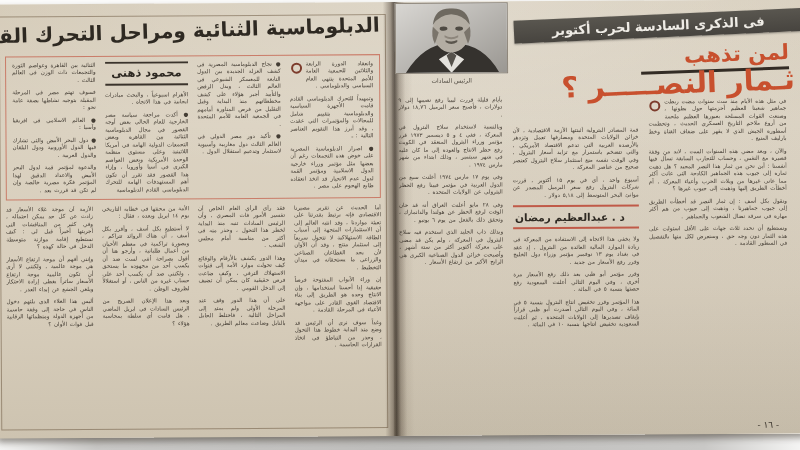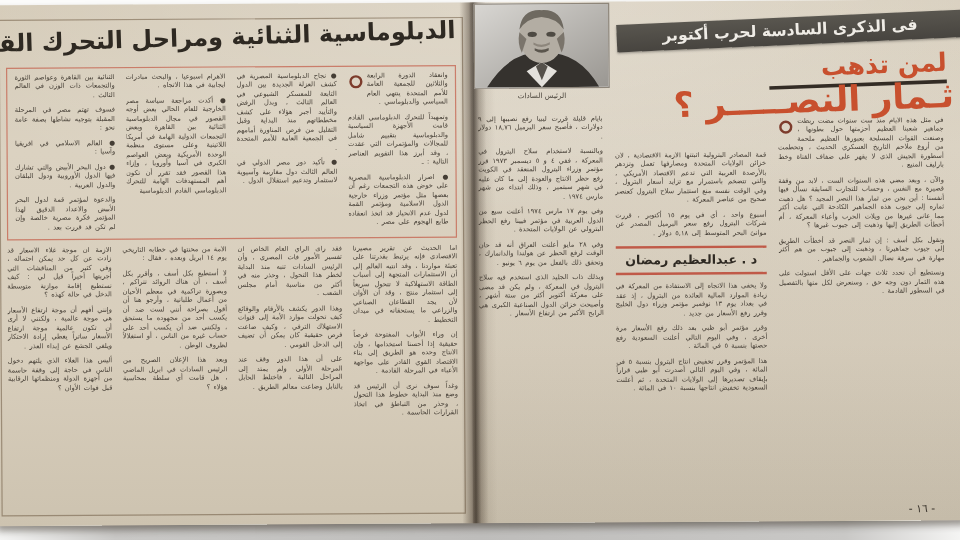--- a/index.html
+++ b/index.html
@@ -63,21 +63,21 @@
   .hl-main{position:absolute;right:8px;top:66px;font-size:29px;font-weight:bold;
     color:var(--accent);transform:rotate(-1.8deg);white-space:nowrap;letter-spacing:1px;}
   .rcol{position:absolute;overflow:hidden;}
   .rcol p{font-size:5.6px;line-height:1.34;text-align:justify;color:var(--ink);
     margin-bottom:5px;word-spacing:1px;}
   .col-a{left:6px;top:95px;width:104px;height:330px;}
   .col-b{left:120px;top:126px;width:126px;height:300px;}
   .col-c{left:256px;top:98px;width:138px;height:328px;}
   .author-sec{margin:6px 0 7px;padding:4px 2px;border-top:2px solid var(--rule-red);
     border-bottom:2px solid var(--rule-red);font-size:10.5px;font-weight:bold;
-    color:#2f2a23;text-align:center;white-space:nowrap;}
+    color:#2f2a23;text-align:left;white-space:nowrap;}
   .page-num{position:absolute;right:26px;bottom:4px;font-size:9px;color:#3d372f;
     letter-spacing:2px;text-align:center;}
 </style>
 </head>
 <body>
 
 <div class="scene">
   <div class="scan-bed"></div>
 
   <div class="spread">
@@ -92,20 +92,21 @@
           <span class="ring"></span>
         <p>وانعقاد الدورة الرابعة والثلاثين للجمعية العامة للأمم المتحدة ينتهي العام السياسي والدبلوماسي .</p>
             <p>وتمهيداً للتحرك الدبلوماسي القادم قامت الأجهزة السياسية والدبلوماسية بتقييم شامل للمجالات والمؤتمرات التي عقدت ، وقد أبرز هذا التقويم العناصر التالية : ـ</p>
             <p>● اصرار الدبلوماسية المصرية على خوض هذه التجمعات رغم أن بعضها مثل مؤتمر وزراء خارجية الدول الاسلامية ومؤتمر القمة لدول عدم الانحياز قد اتخذ انعقاده طابع الهجوم على مصر .</p>
           </div>
         <div class="col">
             <p>● نجاح الدبلوماسية المصرية في كشف العزلة الجديدة بين الدول التابعة للمعسكر الشيوعي في العالم الثالث ، وبدل الرفض والتأييد أجبر هؤلاء على كشف مخططاتهم منذ البداية وقبل التقليل من فرص المناورة أمامهم في الجمعية العامة للأمم المتحدة .</p>
             <p>● تأكيد دور مصر الدولي في العالم الثالث دول مغاربية وآسيوية لاستثمار وتدعيم استقلال الدول .</p>
           </div>
         <div class="col">
+          <div class="byline">محمود ذهنى</div>
           <div>
               <p>الأهرام اسبوعياً ، والبحث مبادرات ايجابية في هذا الاتجاه .</p>
               <p>● أكدت مراجعة سياسة مصر الخارجية للعام الحالي بعض أوجه القصور في مجال الدبلوماسية الثنائية بين القاهرة وبعض التجمعات الدولية الهامة في أمريكا اللاتينية وعلى مستوى منظمة الوحدة الأمريكية وبعض العواصم الكبرى في آسيا وأوروبا ، وإزاء هذا القصور فقد تقرر أن تكون أهم المستهدفات الهامة للتحرك الدبلوماسي القادم الدبلوماسية</p>
             </div>
         </div>
         <div class="col">
             <p>الثنائية بين القاهرة وعواصم الثورة والتجمعات ذات الوزن في العالم الثالث .</p>
             <p>فسوف تهتم مصر في المرحلة المقبلة بتوجيه نشاطها بصفة عامة نحو :</p>
             <p>● العالم الاسلامي في افريقيا وآسيا :</p>
             <p>● دول البحر الأبيض والتي تشارك فيها الدول الأوروبية ودول البلقان والدول العربية .</p>

